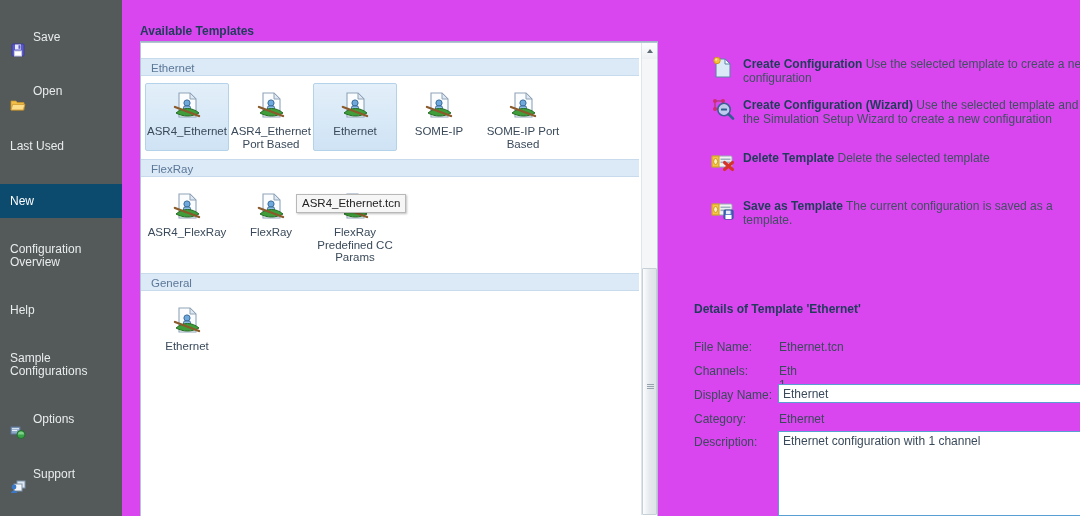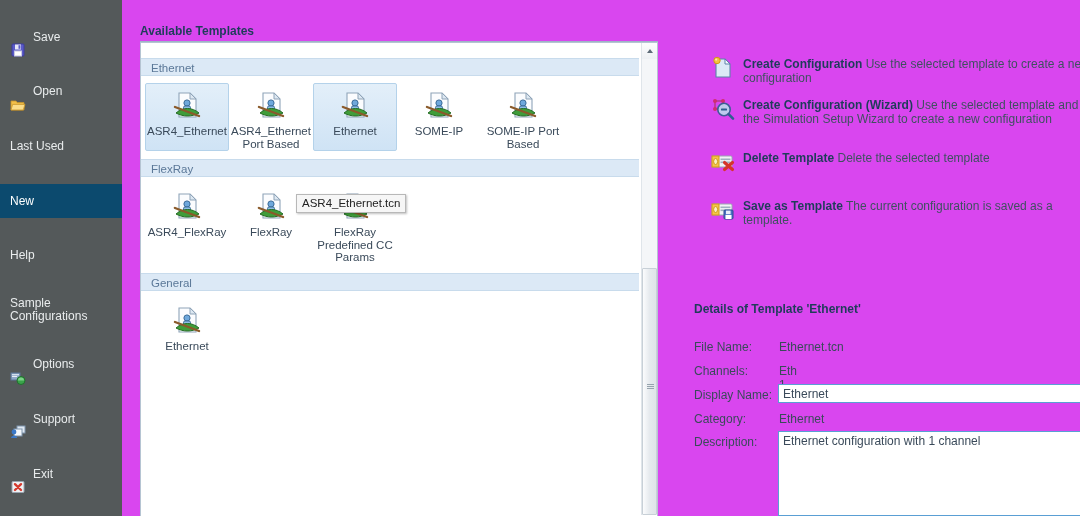--- a/index.html
+++ b/index.html
@@ -198,20 +198,24 @@
     </div>
 
     <div class="side-item noicon">
       <span class="side-label">Last Used</span>
     </div>
 
     <div class="side-item noicon active">
       <span class="side-label">New</span>
     </div>
 
+    <div class="side-item noicon two-line">
+      <span class="side-label">Configuration
+Overview</span>
+    </div>
 
     <div class="side-item noicon">
       <span class="side-label">Help</span>
     </div>
 
     <div class="side-item noicon two-line">
       <span class="side-label">Sample
 Configurations</span>
     </div>
 

